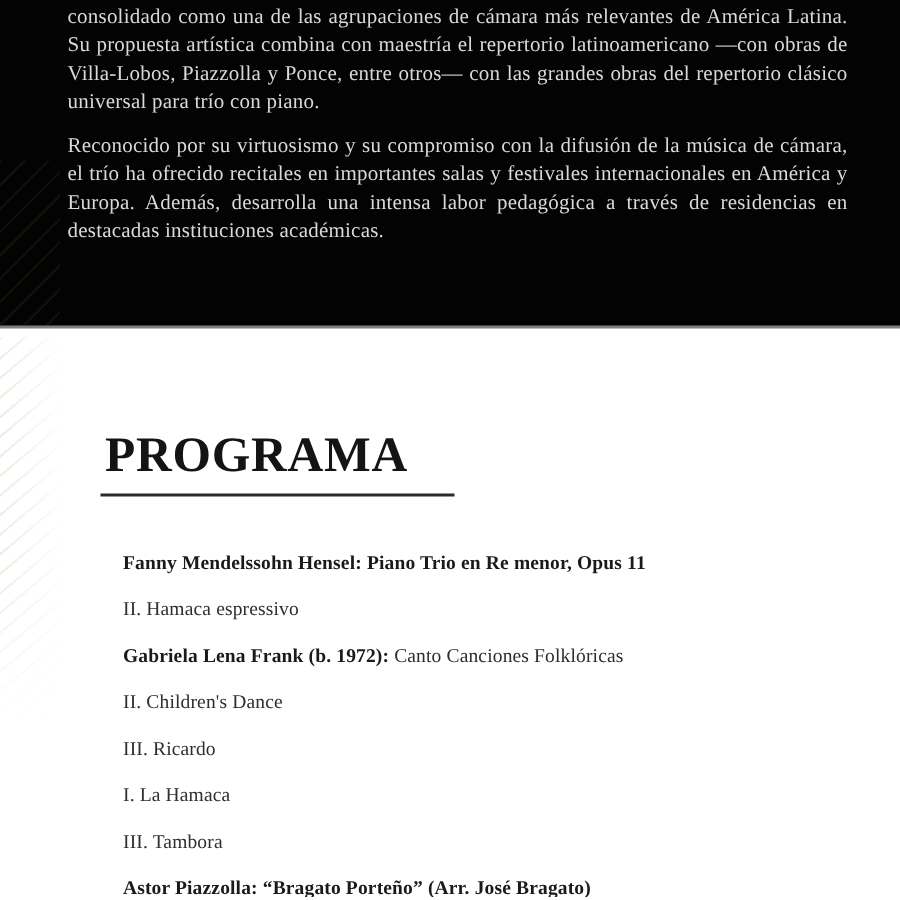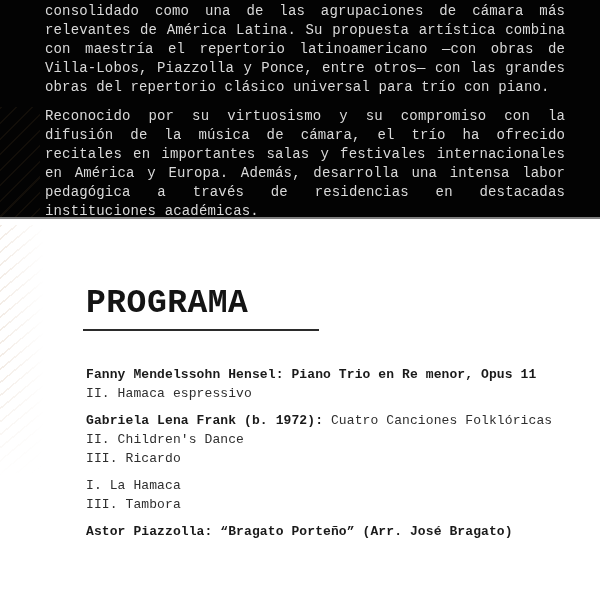--- a/index.html
+++ b/index.html
@@ -6,21 +6,21 @@
     margin: 0;
     padding: 0;
     background: #ffffff;
   }
   .poster {
     position: relative;
     width: 600px;
     height: 600px;
     overflow: hidden;
     background: #ffffff;
-    font-family: Liberation Mono, monospace;
+    font-family: Liberation Serif, serif;
   }
 
   
   .banner {
     position: relative;
     box-sizing: border-box;
     width: 600px;
     height: 219px;
     background: #030303;
     border-bottom: 2px solid #7f7f7f;
@@ -52,21 +52,20 @@
   }
 
   
   .program {
     position: relative;
     box-sizing: border-box;
     width: 600px;
     height: 379px;
     background: #ffffff;
     overflow: hidden;
-    padding-left: 16px;
   }
   .side-texture {
     position: absolute;
     left: 0;
     top: 6px;
     width: 46px;
     height: 250px;
     background: repeating-linear-gradient(
       140deg,
       rgba(216, 192, 170, 0.30) 0px,
@@ -97,21 +96,21 @@
     height: 2px;
     background: #2b2b2b;
   }
   .groups {
     margin: 36px 0 0 66px;
   }
   .group {
     margin: 0 0 12px 0;
   }
   .group p {
-    margin: 4px;
+    margin: 16px;
     font-size: 13px;
     line-height: 15px;
     color: #2e2e2e;
     letter-spacing: 0.1px;
   }
   .group .gtitle {
     color: #1a1a1a;
   }
   .group .gtitle .b {
     font-weight: 700;
@@ -139,21 +138,21 @@
     <div class="rule"></div>
 
     <div class="groups">
 
       <div class="group">
         <p class="gtitle"><span class="b">Fanny Mendelssohn Hensel: Piano Trio en Re menor, Opus 11</span><span class="r"></span></p>
         <p class="gitem">II. Hamaca espressivo</p>
       </div>
 
       <div class="group">
-        <p class="gtitle"><span class="b">Gabriela Lena Frank (b. 1972):</span><span class="r"> Cuatro Canciones Folklóricas</span></p>
+        <p class="gtitle"><span class="b">Gabriela Lena Frank (b. 1972):</span><span class="r"> Canto Canciones Folklóricas</span></p>
         <p class="gitem">II. Children's Dance</p>
         <p class="gitem">III. Ricardo</p>
       </div>
 
       <div class="group">
         <p class="gitem">I. La Hamaca</p>
         <p class="gitem">III. Tambora</p>
       </div>
 
       <div class="group">

